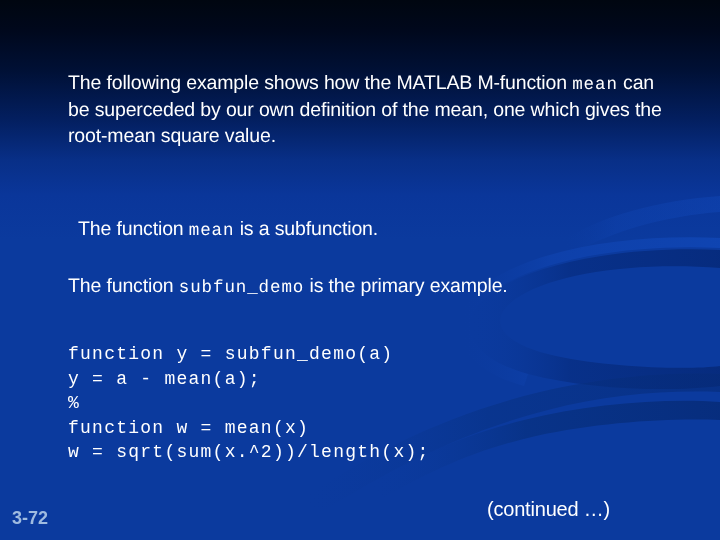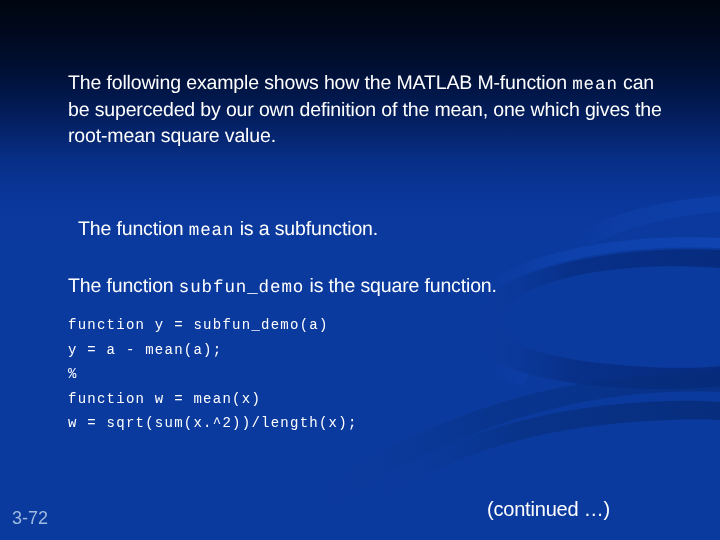--- a/index.html
+++ b/index.html
@@ -66,36 +66,36 @@
 
   code, .mono {
     font-family: "Liberation Mono", "DejaVu Sans Mono", monospace;
     font-size: 17.5px;
     letter-spacing: 0.9px;
   }
 
   .codeblock {
     position: absolute;
     left: 68px;
-    top: 299px;
+    top: 324px;
     color: #ffffff;
     font-family: "Liberation Mono", "DejaVu Sans Mono", monospace;
-    font-size: 14px;
+    font-size: 18px;
     line-height: 24.5px;
     letter-spacing: 1.25px;
     white-space: pre;
   }
 
   .page-number {
     position: absolute;
     left: 12px;
     top: 508px;
     color: #9fbbe0;
     font-size: 18px;
-    font-weight: normal;
+    font-weight: bold;
     letter-spacing: 0px;
   }
 
   .continued {
     position: absolute;
     left: 487px;
     top: 498px;
     color: #ffffff;
     font-size: 20px;
     letter-spacing: -0.2px;
@@ -138,21 +138,21 @@
       <path d="M 720,196 C 660,200 600,216 560,242 L 572,254 C 614,230 666,216 720,212 Z" fill="url(#ribLight)" opacity="0.35"></path>
     </svg>
   </div>
 
   <div class="content">
 
     <p class="para para-1"><span>The following example shows how the MATLAB M-function </span><code class="mono">mean</code><span> can be superceded by our own definition of the mean, one which gives the root-mean square value.</span></p>
 
     <p class="para para-2"><span>The function </span><code class="mono">mean</code><span> is a subfunction.</span></p>
 
-    <p class="para para-3"><span>The function </span><code class="mono">subfun_demo</code><span> is the square function.</span></p>
+    <p class="para para-3"><span>The function </span><code class="mono">subfun_demo</code><span> is the primary example.</span></p>
 
     <pre class="codeblock">function y = subfun_demo(a)
 y = a - mean(a);
 %
 function w = mean(x)
 w = sqrt(sum(x.^2))/length(x);</pre>
 
     <div class="page-number">3-72</div>
 
     <div class="continued">(continued …)</div>

